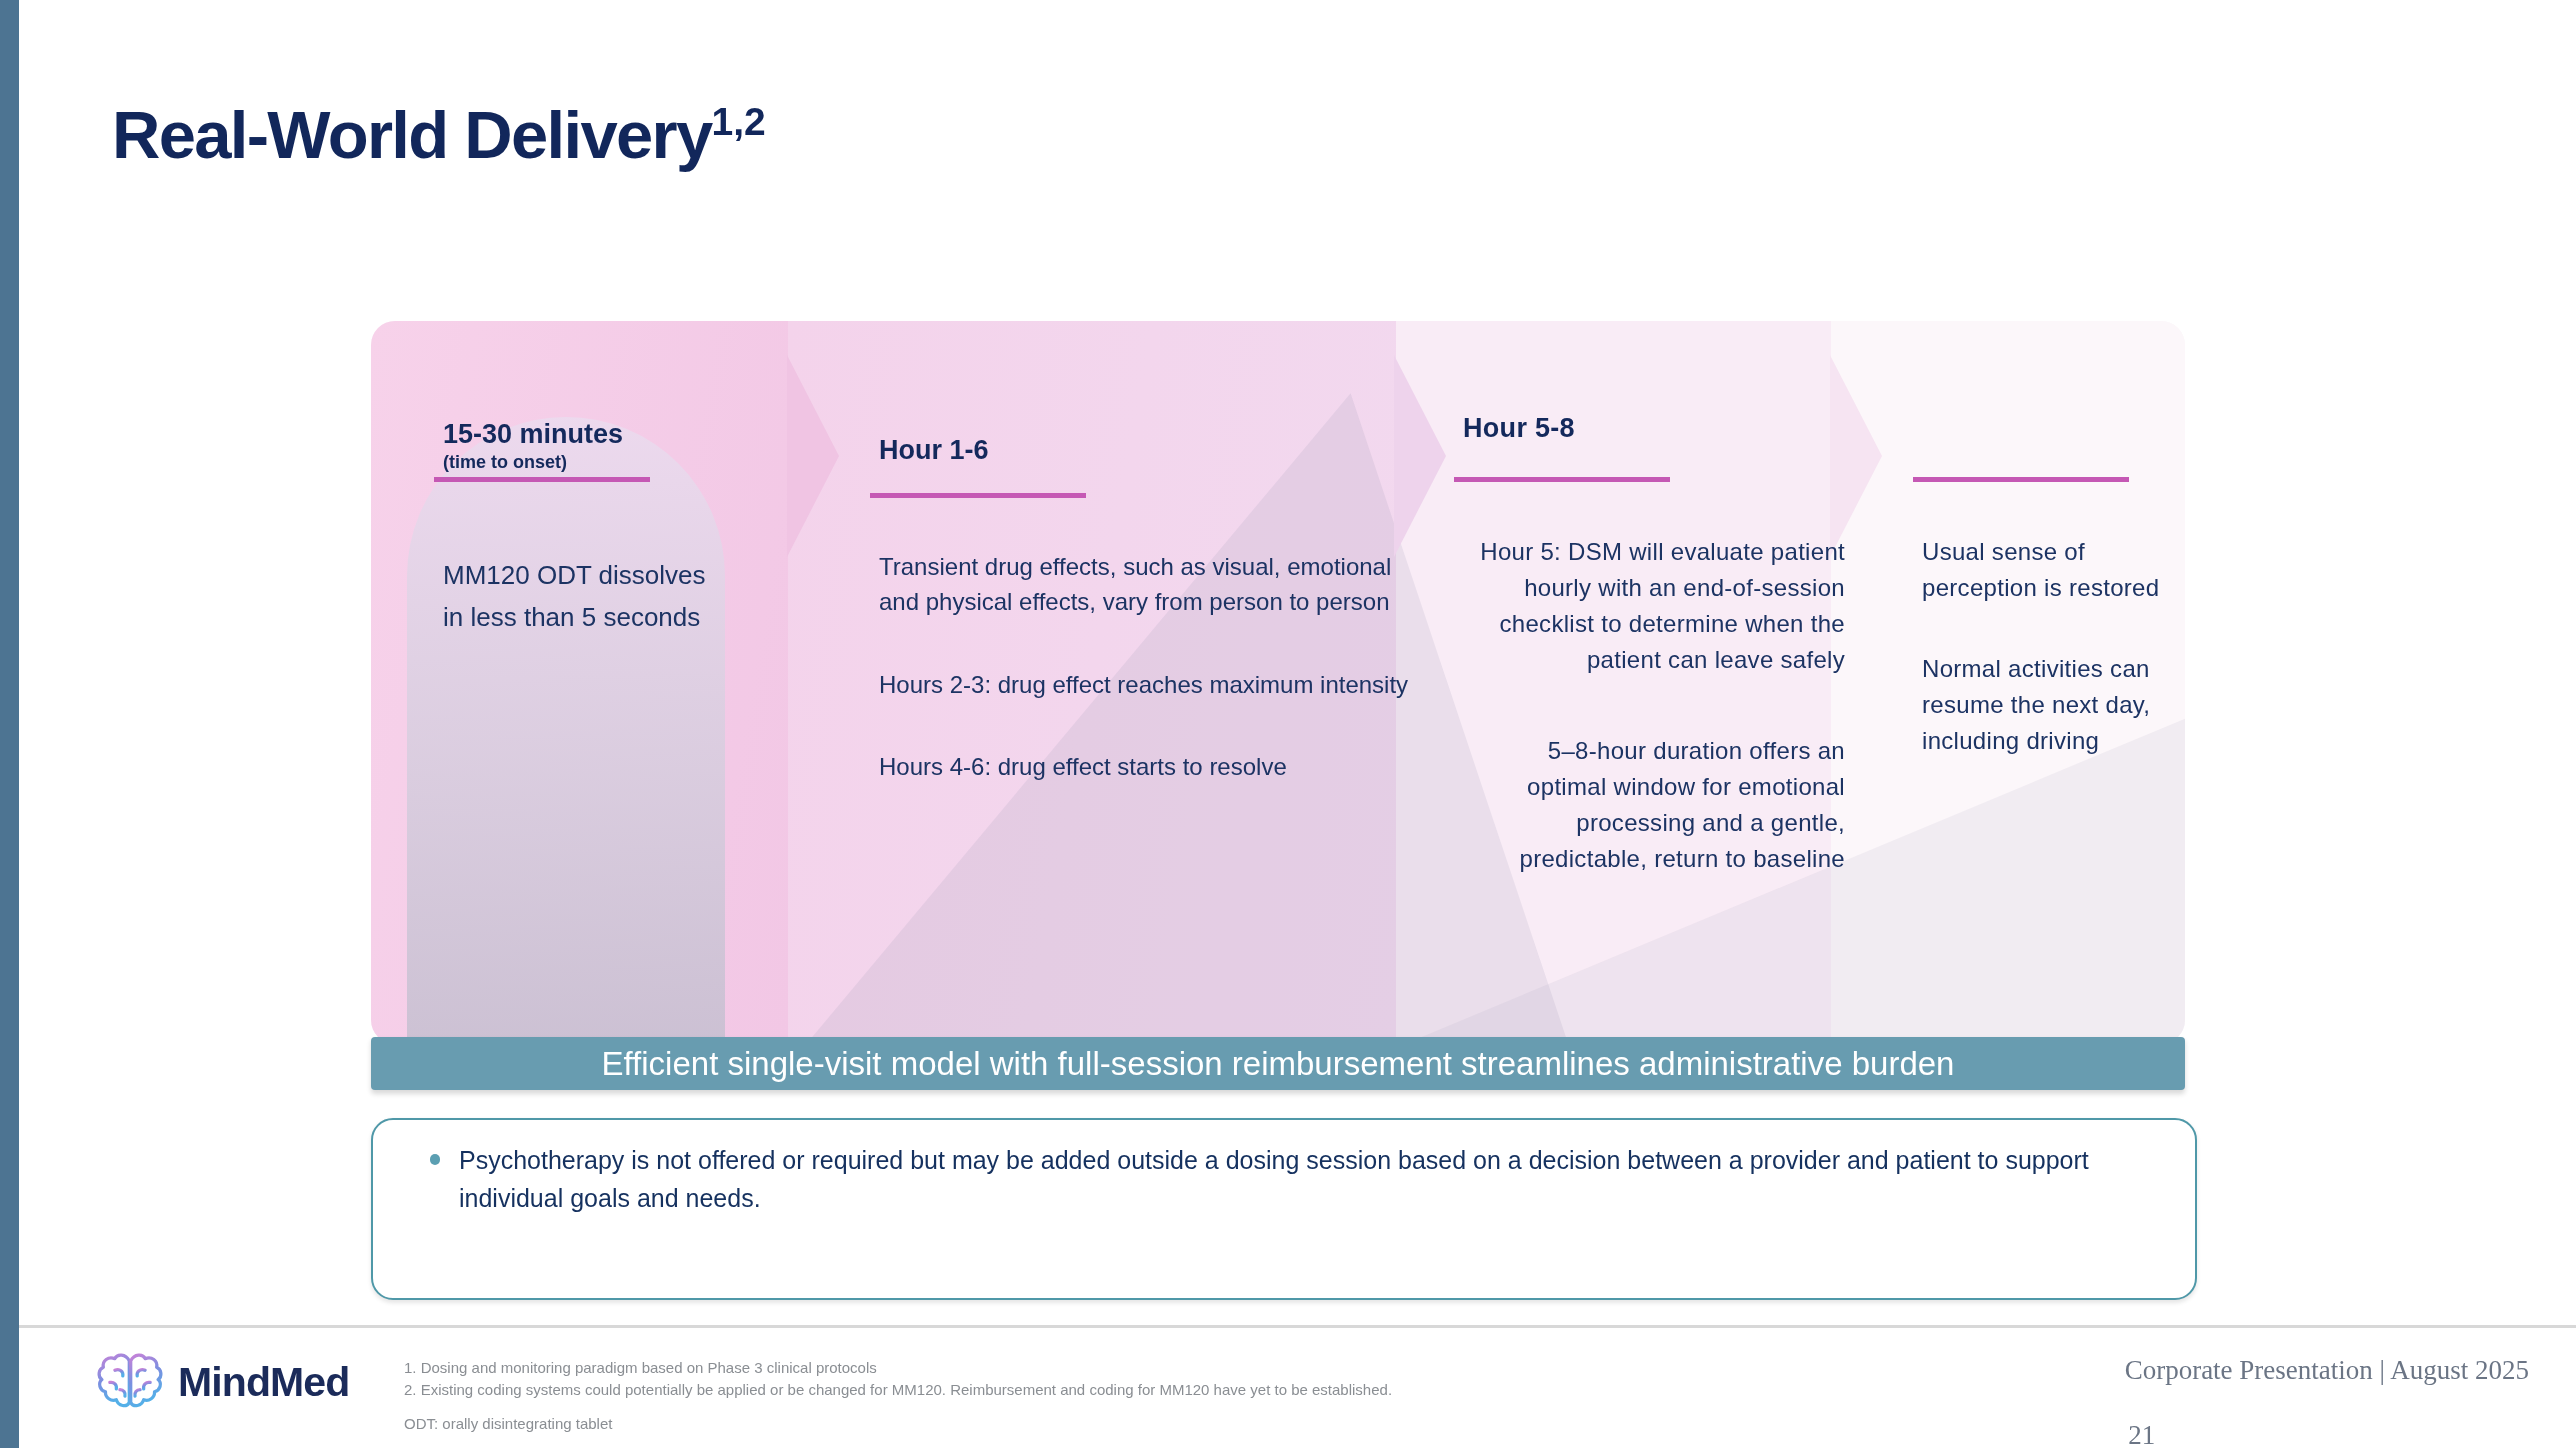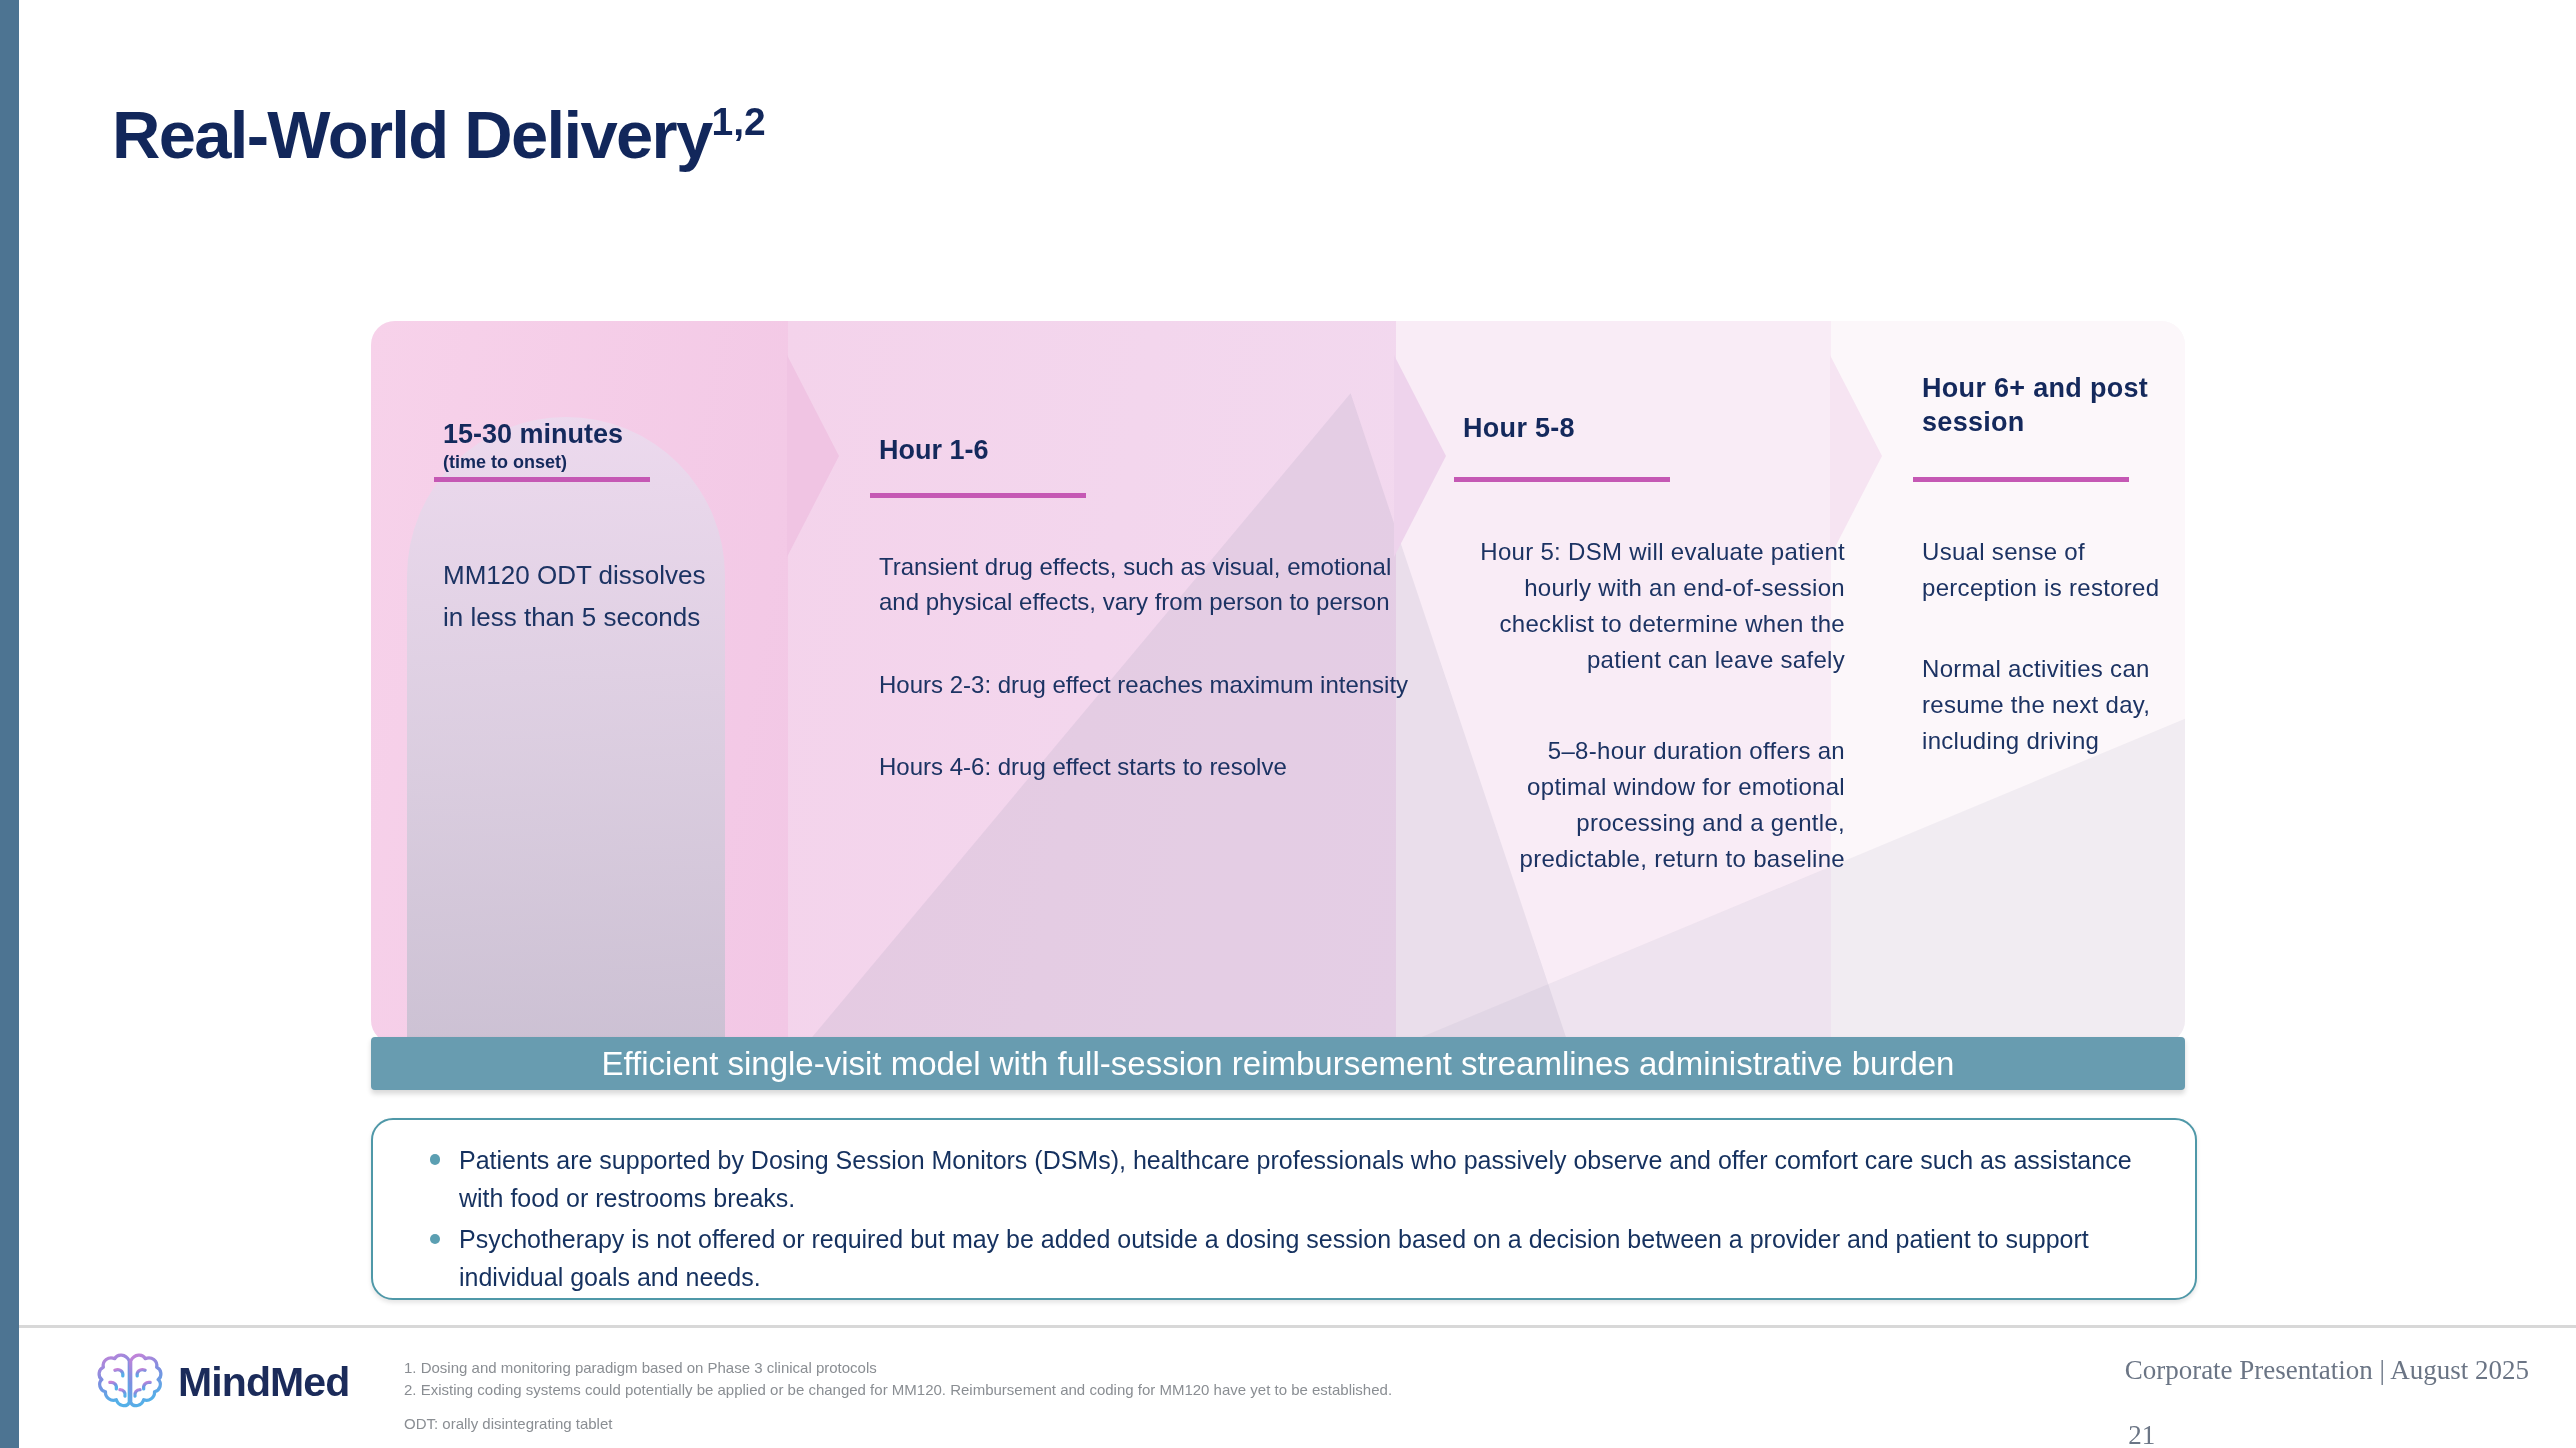--- a/index.html
+++ b/index.html
@@ -126,34 +126,32 @@
   <div class="phase phase-3">
     <div class="phase-title">Hour 5-8</div>
     <div class="rule"></div>
     <div class="phase-body">
       <p>Hour 5: DSM will evaluate patient hourly with an end-of-session checklist to determine when the patient can leave safely</p>
       <p>5–8-hour duration offers an optimal window for emotional processing and a gentle, predictable, return to baseline</p>
     </div>
   </div>
 
   <div class="phase phase-4">
-    <div class="phase-title">Hour 6+ and post session</div>
     <div class="rule"></div>
     <div class="phase-body">
       <p>Usual sense of perception is restored</p>
       <p>Normal activities can resume the next day, including driving</p>
     </div>
   </div>
 </div>
 
 <div class="banner">Efficient single-visit model with full-session reimbursement streamlines administrative burden</div>
 
 <div class="callout">
   <ul>
-    <li>Patients are supported by Dosing Session Monitors (DSMs), healthcare professionals who passively observe and offer comfort care such as assistance with food or restrooms breaks.</li>
     <li>Psychotherapy is not offered or required but may be added outside a dosing session based on a decision between a provider and patient to support individual goals and needs.</li>
   </ul>
 </div>
 
 <div class="footer-divider"></div>
 
 <div class="logo">
   <span>
     <svg width="72" height="72" viewBox="0 0 100 100" fill="none">
       <defs>

